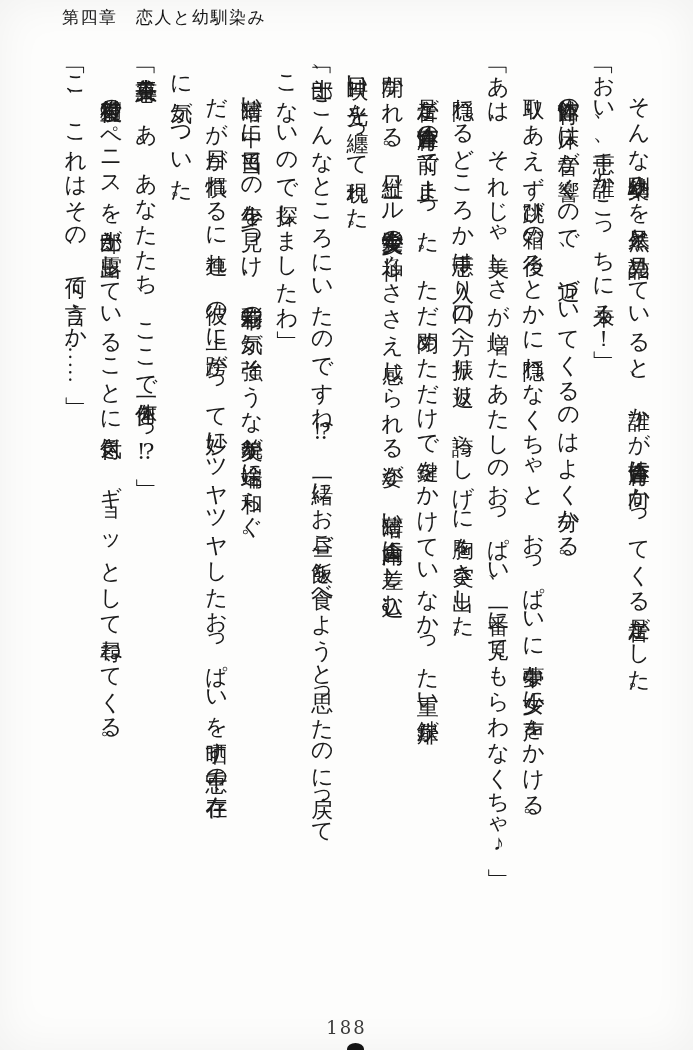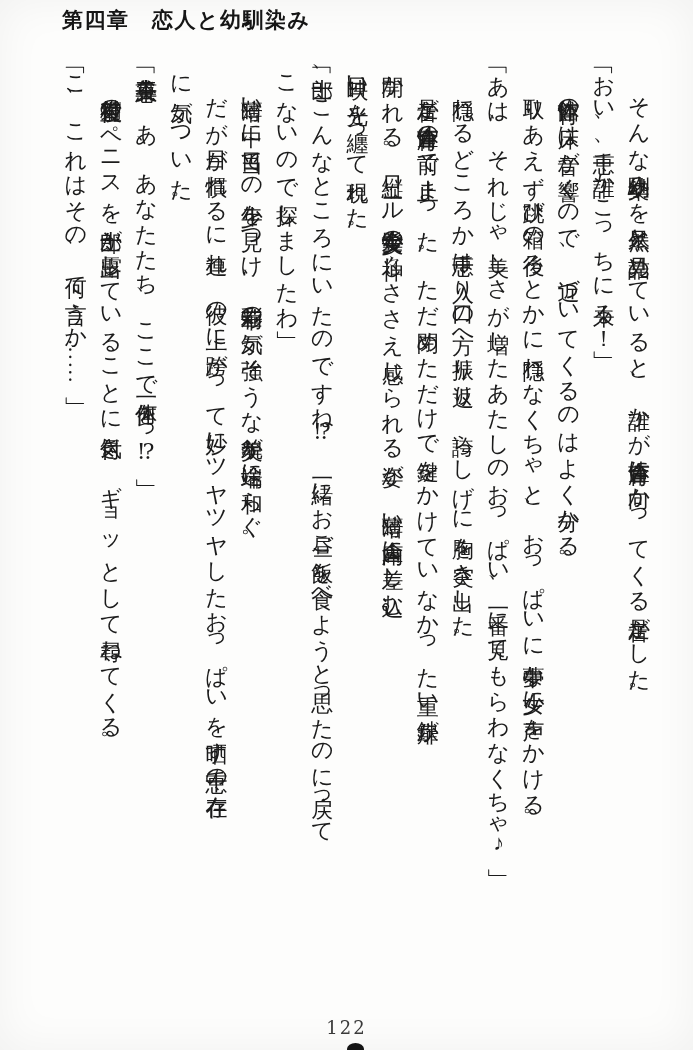--- a/index.html
+++ b/index.html
@@ -9,22 +9,22 @@
     height: 1050px;
     background: #fdfdfc;
     overflow: hidden;
     font-family: "Liberation Serif", "DejaVu Serif", serif;
     box-shadow: inset 0 0 45px rgba(0,0,0,0.05);
   }
   .chapter-heading {
     position: absolute;
     top: 6px;
     left: 62px;
-    font-size: 21px;
-    font-weight: 700;
+    font-size: 17px;
+    font-weight: 400;
     color: #161616;
     letter-spacing: 1.5px;
     white-space: pre;
   }
   .text-block {
     position: absolute;
     top: 60px;
     right: 36px;
     height: 924px;
     writing-mode: vertical-rl;
@@ -76,16 +76,16 @@
       <div class="tline">「士郎、こんなところにいたのですね⁉　一緒にお昼ご飯を食べようと思ったのに戻って</div>
       <div class="tline">こないので探しましたわ」</div>
       <div class="tline indent">薄暗い中に目当ての少年を見つけ、彩莉華の気が強そうな美貌が途端に和らぐ。</div>
       <div class="tline indent">だが目が慣れるに連れ、彼の上に跨がって妙にツヤツヤしたおっぱいを晒す千恵の存在</div>
       <div class="tline">に気がついた。</div>
       <div class="tline">「真美谷千恵！　あ、あなたたち、ここで一体何をっ⁉」</div>
       <div class="tline indent">射精直後のペニスを士郎が露出していることに気付き、ギョッとして尋ねてくる。</div>
       <div class="tline">「こ、これはその、何て言うか……」</div>
     </div>
 
-  <div class="page-number">122</div>
+  <div class="page-number">188</div>
 
   <div class="edge-dot"></div>
 </div>
 
 </body></html>

